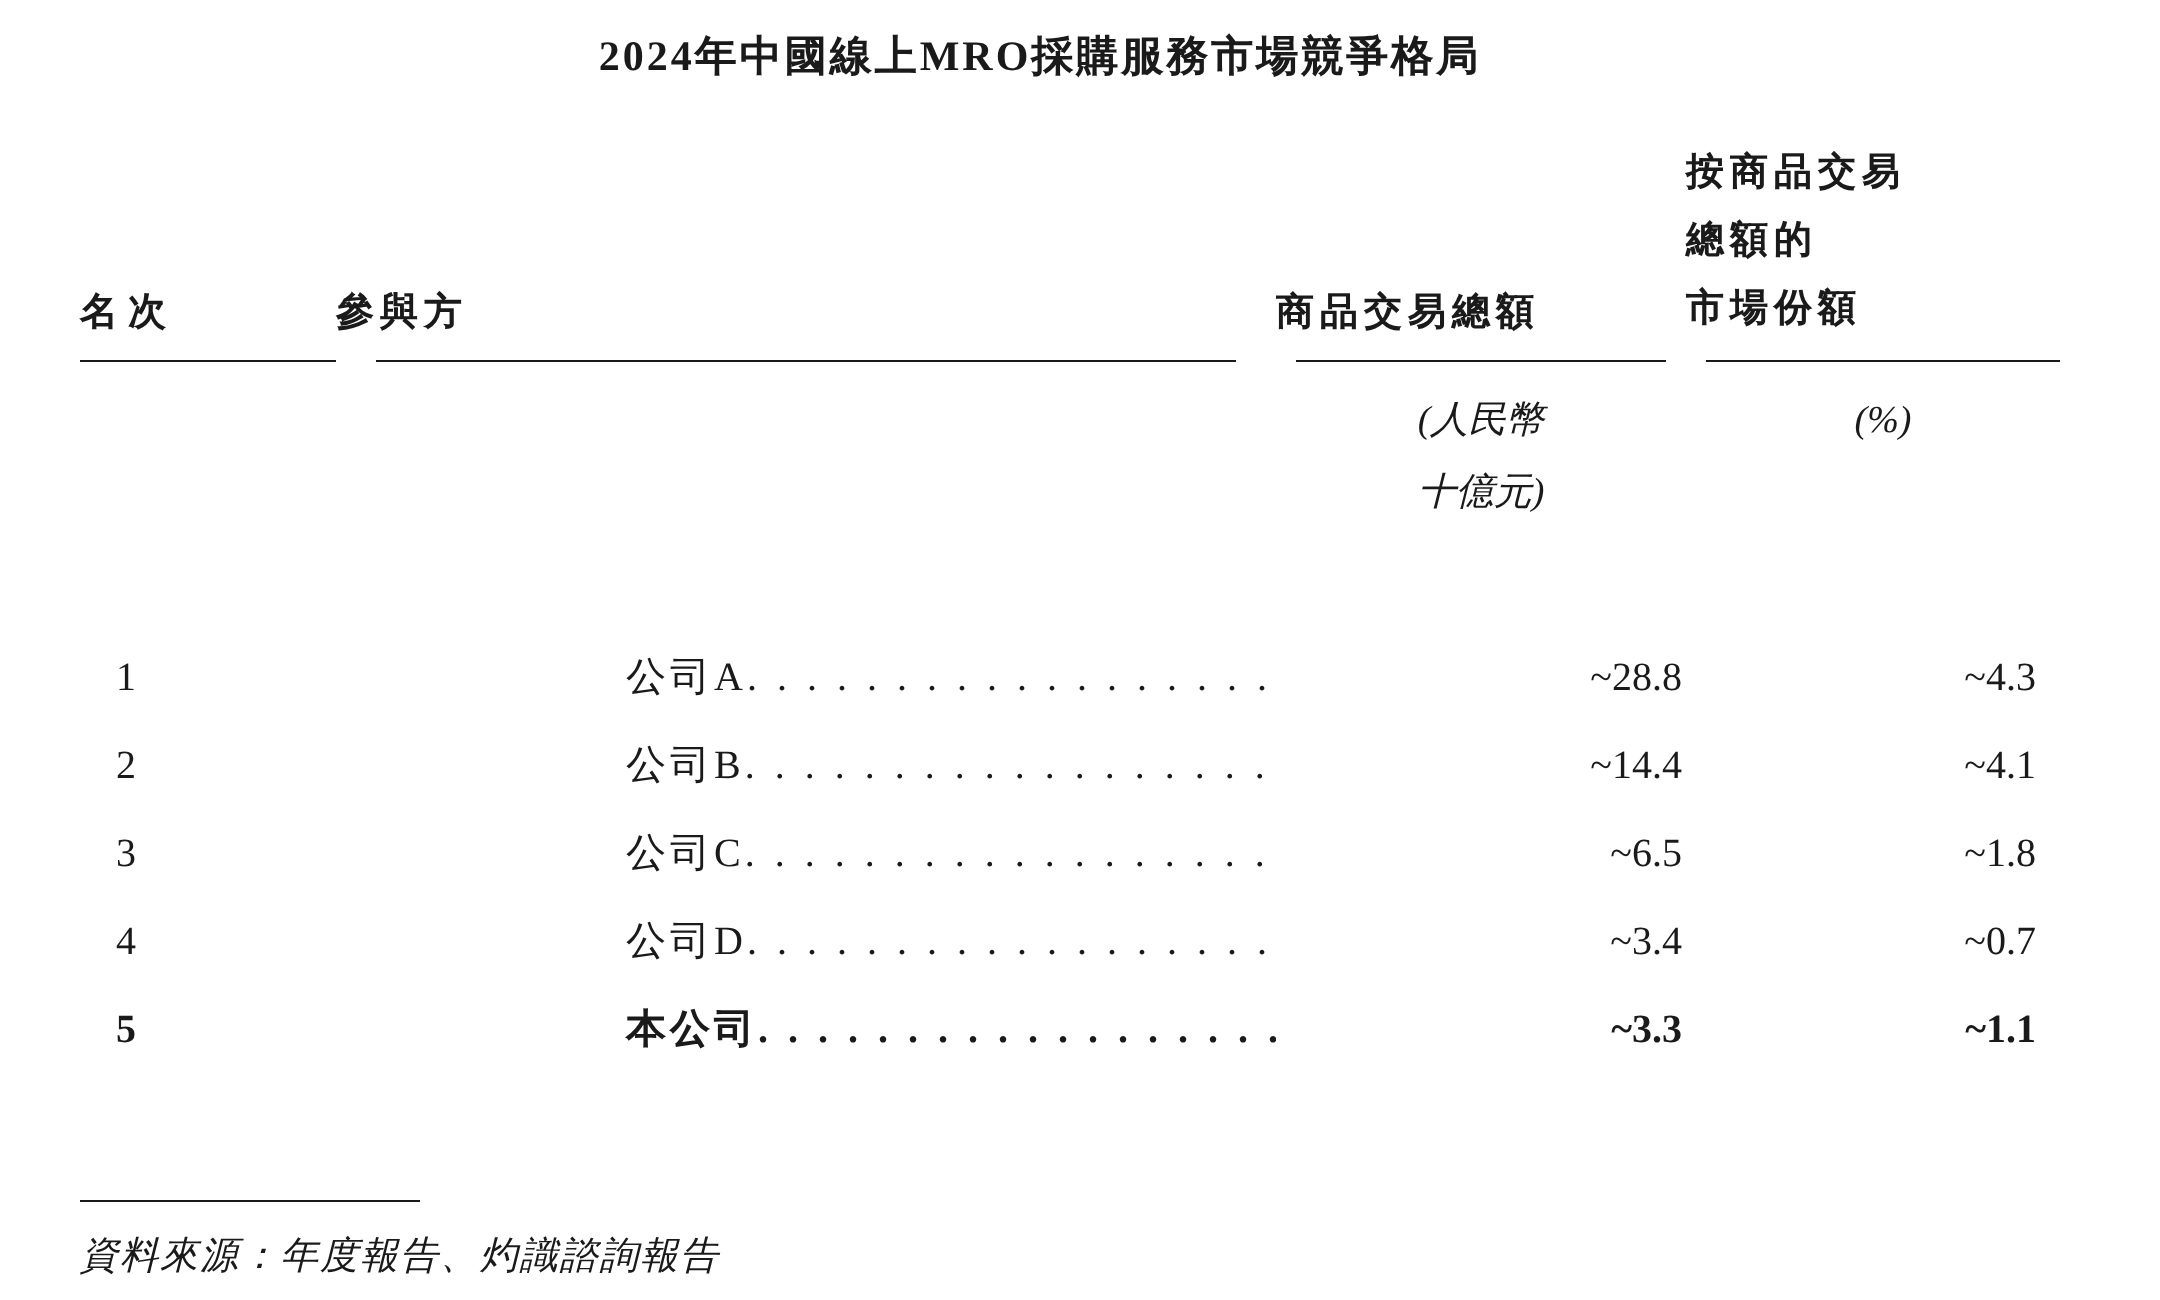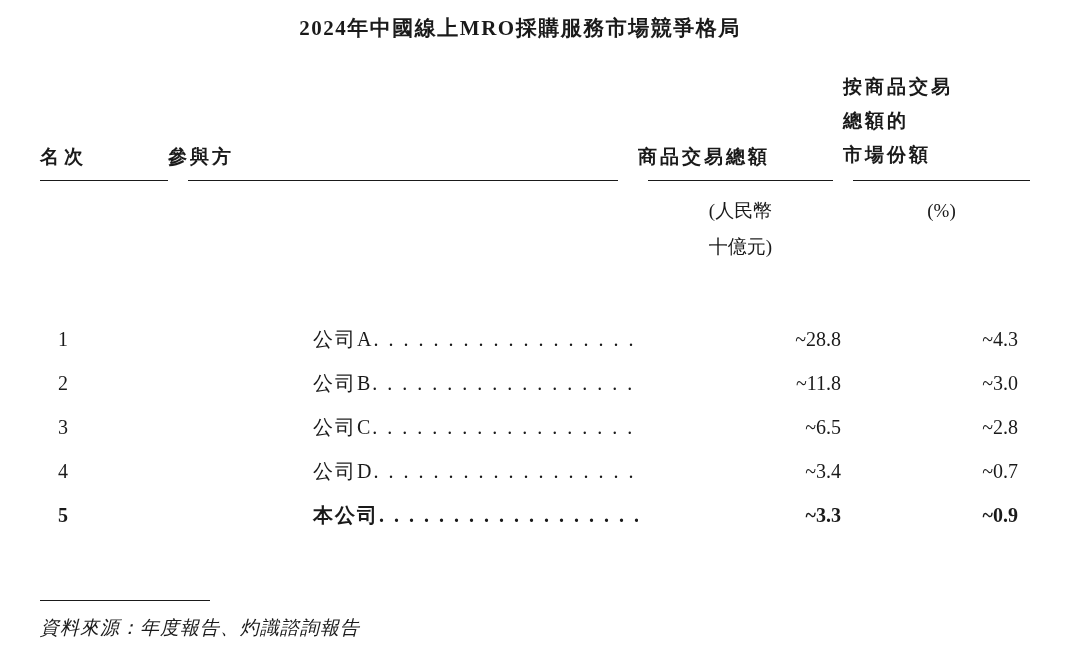--- a/index.html
+++ b/index.html
@@ -77,20 +77,21 @@
     padding: 0;
   }
   .rule .line {
     height: 1px;
     background: #1a1a1a;
     width: 100%;
   }
 
   .unit-cell {
     font-size: 19px;
+    font-style: italic;
     text-align: center;
     line-height: 36px;
     padding-top: 12px;
     font-family: "Liberation Serif", "DejaVu Serif", serif;
   }
 
   .spacer-row td { height: 52px; }
 
   tr.data td {
     font-size: 20px;
@@ -203,40 +204,40 @@
       <tbody>
         <tr class="data">
           <td class="rank">1</td>
           <td class="party"><span class="party-name">公司A</span><span class="leader">. . . . . . . . . . . . . . . . . . . . . . . .</span></td>
           <td class="num">~28.8</td>
           <td class="num share">~4.3</td>
         </tr>
         <tr class="data">
           <td class="rank">2</td>
           <td class="party"><span class="party-name">公司B</span><span class="leader">. . . . . . . . . . . . . . . . . . . . . . . . .</span></td>
-          <td class="num">~11.8</td>
-          <td class="num share">~3.0</td>
+          <td class="num">~14.4</td>
+          <td class="num share">~4.1</td>
         </tr>
         <tr class="data">
           <td class="rank">3</td>
           <td class="party"><span class="party-name">公司C</span><span class="leader">. . . . . . . . . . . . . . . . . . . . . . . .</span></td>
           <td class="num">~6.5</td>
-          <td class="num share">~2.8</td>
+          <td class="num share">~1.8</td>
         </tr>
         <tr class="data">
           <td class="rank">4</td>
           <td class="party"><span class="party-name">公司D</span><span class="leader">. . . . . . . . . . . . . . . . . . . . . . . .</span></td>
           <td class="num">~3.4</td>
           <td class="num share">~0.7</td>
         </tr>
         <tr class="data bold">
           <td class="rank">5</td>
           <td class="party"><span class="party-name">本公司</span><span class="leader">. . . . . . . . . . . . . . . . . . . . . .</span></td>
           <td class="num">~3.3</td>
-          <td class="num share">~0.9</td>
+          <td class="num share">~1.1</td>
         </tr>
       </tbody>
     </table>
   </div>
 
   <div class="source-wrap">
     <div class="source-rule"></div>
     <div class="source-text">資料來源：年度報告、灼識諮詢報告</div>
   </div>
 

